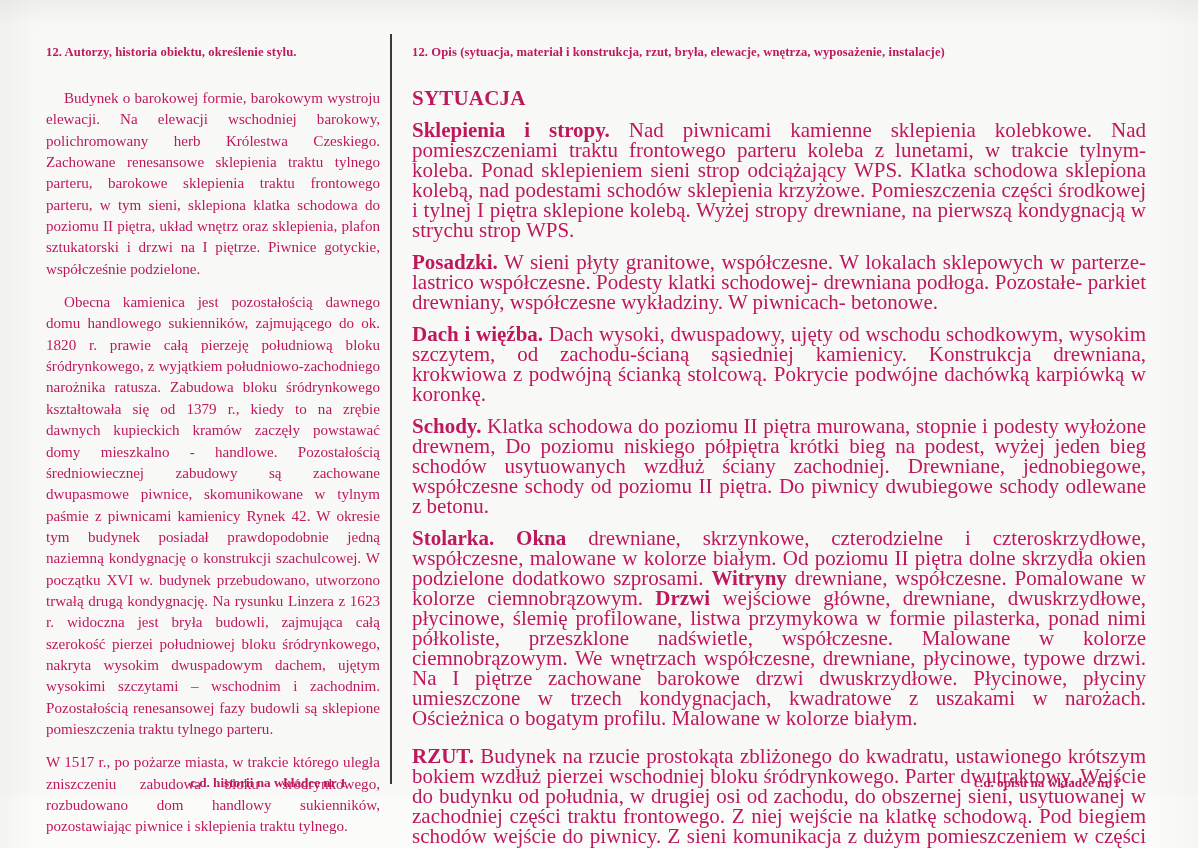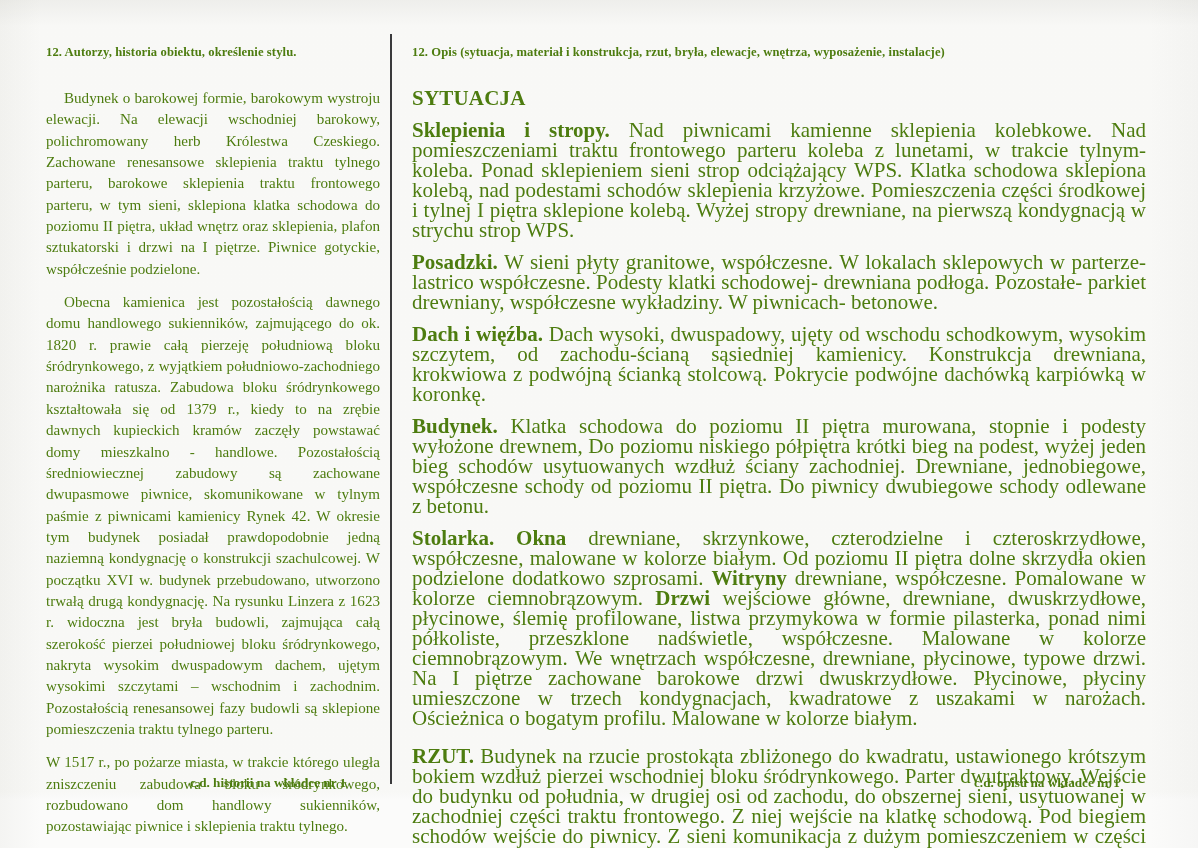--- a/index.html
+++ b/index.html
@@ -7,21 +7,21 @@
     padding: 0;
     background: #ffffff;
   }
   .page {
     position: relative;
     width: 1198px;
     height: 848px;
     background: #fbfbfa;
     overflow: hidden;
     font-family: "Liberation Serif", "DejaVu Serif", serif;
-    color: #4d7c0f;
+    color: #be185d;
   }
   
   .page::before {
     content: "";
     position: absolute;
     inset: 0;
     background:
       linear-gradient(to bottom, #f2f2f0 0px, #fcfcfb 26px, #fcfcfb 792px, #ffffff 800px, #ffffff 848px),
       linear-gradient(to right, #f4f4f2 0px, #fbfbfa 40px, #fbfbfa 1150px, #f6f6f5 1198px);
     background-blend-mode: multiply;
@@ -135,21 +135,21 @@
 
         <p class="p sec-title">SYTUACJA</p>
 
 
         <p class="p"><b>Sklepienia i stropy.</b><span> Nad piwnicami kamienne sklepienia kolebkowe.  Nad pomieszczeniami traktu frontowego parteru koleba z lunetami, w trakcie tylnym- koleba. Ponad sklepieniem sieni strop odciążający WPS.  Klatka schodowa sklepiona kolebą, nad podestami schodów sklepienia krzyżowe. Pomieszczenia części środkowej i tylnej I piętra sklepione kolebą. Wyżej stropy drewniane, na pierwszą kondygnacją w strychu strop WPS.</span></p>
 
         <p class="p"><b>Posadzki.</b><span> W sieni płyty granitowe, współczesne. W lokalach sklepowych w parterze- lastrico współczesne. Podesty klatki schodowej- drewniana podłoga. Pozostałe- parkiet drewniany, współczesne wykładziny. W piwnicach- betonowe.</span></p>
 
         <p class="p"><b>Dach i więźba.</b><span> Dach wysoki, dwuspadowy, ujęty od wschodu schodkowym, wysokim szczytem, od zachodu-ścianą sąsiedniej kamienicy. Konstrukcja drewniana, krokwiowa z podwójną ścianką stolcową. Pokrycie podwójne dachówką karpiówką w koronkę.</span></p>
 
-        <p class="p"><b>Budynek.</b><span> Klatka schodowa do poziomu II piętra murowana, stopnie i podesty wyłożone drewnem, Do poziomu niskiego półpiętra krótki bieg na podest, wyżej jeden bieg schodów usytuowanych wzdłuż ściany zachodniej. Drewniane, jednobiegowe, współczesne schody od poziomu II piętra. Do piwnicy dwubiegowe schody odlewane z betonu.</span></p>
+        <p class="p"><b>Schody.</b><span> Klatka schodowa do poziomu II piętra murowana, stopnie i podesty wyłożone drewnem, Do poziomu niskiego półpiętra krótki bieg na podest, wyżej jeden bieg schodów usytuowanych wzdłuż ściany zachodniej. Drewniane, jednobiegowe, współczesne schody od poziomu II piętra. Do piwnicy dwubiegowe schody odlewane z betonu.</span></p>
 
         <p class="p"><b>Stolarka. Okna</b><span> drewniane, skrzynkowe, czterodzielne i czteroskrzydłowe, współczesne, malowane w kolorze białym. Od poziomu II piętra dolne skrzydła okien podzielone dodatkowo szprosami. </span><b>Witryny</b><span> drewniane, współczesne. Pomalowane w kolorze ciemnobrązowym. </span><b>Drzwi</b><span> wejściowe główne, drewniane, dwuskrzydłowe, płycinowe, ślemię profilowane, listwa przymykowa w formie pilasterka, ponad nimi półkoliste, przeszklone nadświetle, współczesne. Malowane w kolorze ciemnobrązowym. We wnętrzach współczesne, drewniane, płycinowe, typowe drzwi. Na I piętrze zachowane barokowe drzwi dwuskrzydłowe. Płycinowe, płyciny umieszczone w trzech kondygnacjach, kwadratowe z uszakami w narożach. Ościeżnica  o bogatym profilu. Malowane w kolorze białym.</span></p>
 
         <p class="p gap-before"><b>RZUT.</b><span>  Budynek na rzucie prostokąta zbliżonego do kwadratu, ustawionego krótszym bokiem wzdłuż pierzei wschodniej bloku śródrynkowego. Parter dwutraktowy. Wejście do budynku od południa, w drugiej osi od zachodu, do obszernej sieni, usytuowanej w zachodniej części traktu frontowego. Z niej wejście na klatkę schodową. Pod biegiem schodów wejście do piwnicy. Z sieni komunikacja z dużym pomieszczeniem w części wschodniej.</span></p>
 
       </div>
     </div>
 
     <div class="footnote footnote-left">c.d. historii na wkładce nr 1</div>
     <div class="footnote footnote-right">c.d. opisu na wkładce nr 1</div>

